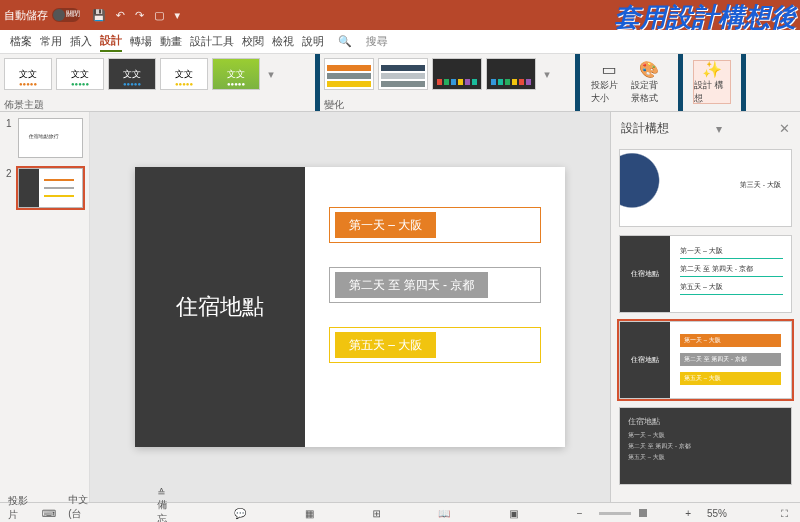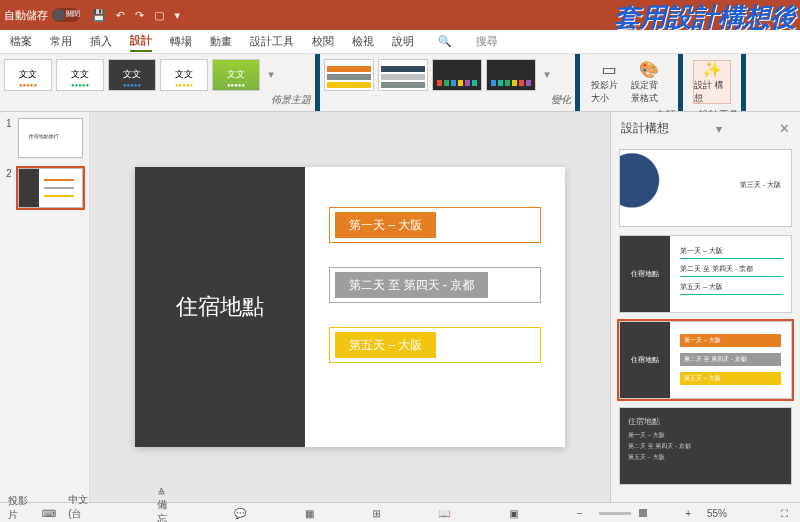--- a/index.html
+++ b/index.html
@@ -6,42 +6,42 @@
 body { width: 800px; height: 522px; background: #e6e6e6; overflow: hidden; position: relative; font-size: 11px; }
 
 .titlebar { height: 30px; background: #b7472a; color: #fff; display: flex; align-items: center; padding: 0 4px; font-size: 11px; }
 .titlebar .autosave { display: flex; align-items: center; gap: 4px; }
 .titlebar .toggle { width: 28px; height: 14px; border-radius: 7px; background: #8a3520; position: relative; }
 .titlebar .toggle::after { content: ""; position: absolute; left: 1px; top: 1px; width: 12px; height: 12px; border-radius: 50%; background: #555; }
 .titlebar .qat { display: flex; gap: 10px; margin-left: 12px; color: #fff; }
 .titlebar .qat span { opacity: .9; cursor: pointer; }
 .titlebar .doc { flex: 1; text-align: center; opacity: .95; }
 
-.menubar { height: 24px; background: #fff; border-bottom: 1px solid #ddd; display: flex; align-items: center; gap: 18px; padding: 0 10px; font-size: 11px; color: #444; }
+.menubar { height: 24px; background: #fff; border-bottom: 1px solid #ddd; display: flex; align-items: center; gap: 8px; padding: 0 10px; font-size: 11px; color: #444; }
 .menubar .tab { padding: 2px 0; cursor: pointer; }
 .menubar .tab.active { color: #b7472a; border-bottom: 2px solid #4d7c0f; font-weight: bold; }
 .menubar .search { color: #888; margin-left: 6px; }
 
 .ribbon { height: 58px; background: #f3f2f1; border-bottom: 1px solid #ccc; display: flex; }
 .ribbon .group { display: flex; flex-direction: column; border-right: 5px solid #0c4a6e; padding: 4px; }
 .ribbon .thumbs { display: flex; gap: 4px; flex: 1; align-items: center; }
 .theme-thumb { width: 48px; height: 32px; border: 1px solid #ccc; background: #fff; display: flex; align-items: center; justify-content: center; font-size: 9px; position: relative; cursor: pointer; }
 .theme-thumb.dark { background: #3b3b3b; color: #fff; }
 .theme-thumb.green { background: linear-gradient(#9acd32, #7cb342); color: #fff; }
 .theme-thumb .dots { position: absolute; bottom: 2px; font-size: 6px; }
 .theme-thumb .dots.c1 { color: #e67e22; } .theme-thumb .dots.c2 { color: #27ae60; }
 .theme-thumb .dots.c3 { color: #3498db; } .theme-thumb .dots.c4 { color: #f1c40f; }
 .variant { width: 50px; height: 32px; border: 1px solid #ccc; background: #fff; display: flex; flex-direction: column; justify-content: flex-end; padding: 2px; cursor: pointer; }
 .variant .bar { height: 6px; margin-top: 2px; }
 .variant .bar.o { background: #e67e22; } .variant .bar.g { background: #7f8c8d; } .variant .bar.y { background: #f1c40f; }
 .variant.dark { background: #2b2b2b; }
 .variant .squares { display: flex; gap: 2px; padding: 2px; }
 .variant .sq { width: 6px; height: 6px; }
 .sq.r{background:#e74c3c}.sq.g{background:#27ae60}.sq.b{background:#3498db}.sq.y{background:#f1c40f}.sq.p{background:#9b59b6}.sq.c{background:#1abc9c}
-.group-label { text-align: right; font-size: 10px; color: #666; padding-top: 2px; font-style: italic; }
+.group-label { text-align: left; font-size: 10px; color: #666; padding-top: 8px; }
 .ribbon .more { width: 14px; display: flex; align-items: center; justify-content: center; color: #888; cursor: pointer; }
 .cust { display: flex; gap: 2px; padding: 2px 6px; }
 .cust-btn { display: flex; flex-direction: column; align-items: center; justify-content: center; font-size: 9px; width: 38px; height: 44px; color: #444; cursor: pointer; border: 1px solid transparent; }
 .cust-btn .icn { font-size: 16px; }
 .cust-btn.active { background: #fde9e3; border: 1px solid #e8b8a8; }
 
 .workspace { display: flex; height: 390px; }
 .thumb-panel { width: 90px; background: #f3f2f1; border-right: 1px solid #ddd; padding: 6px; overflow: hidden; }
 .slide-thumb { margin-bottom: 10px; display: flex; gap: 4px; }
 .slide-thumb .num { font-size: 10px; color: #555; width: 8px; }

